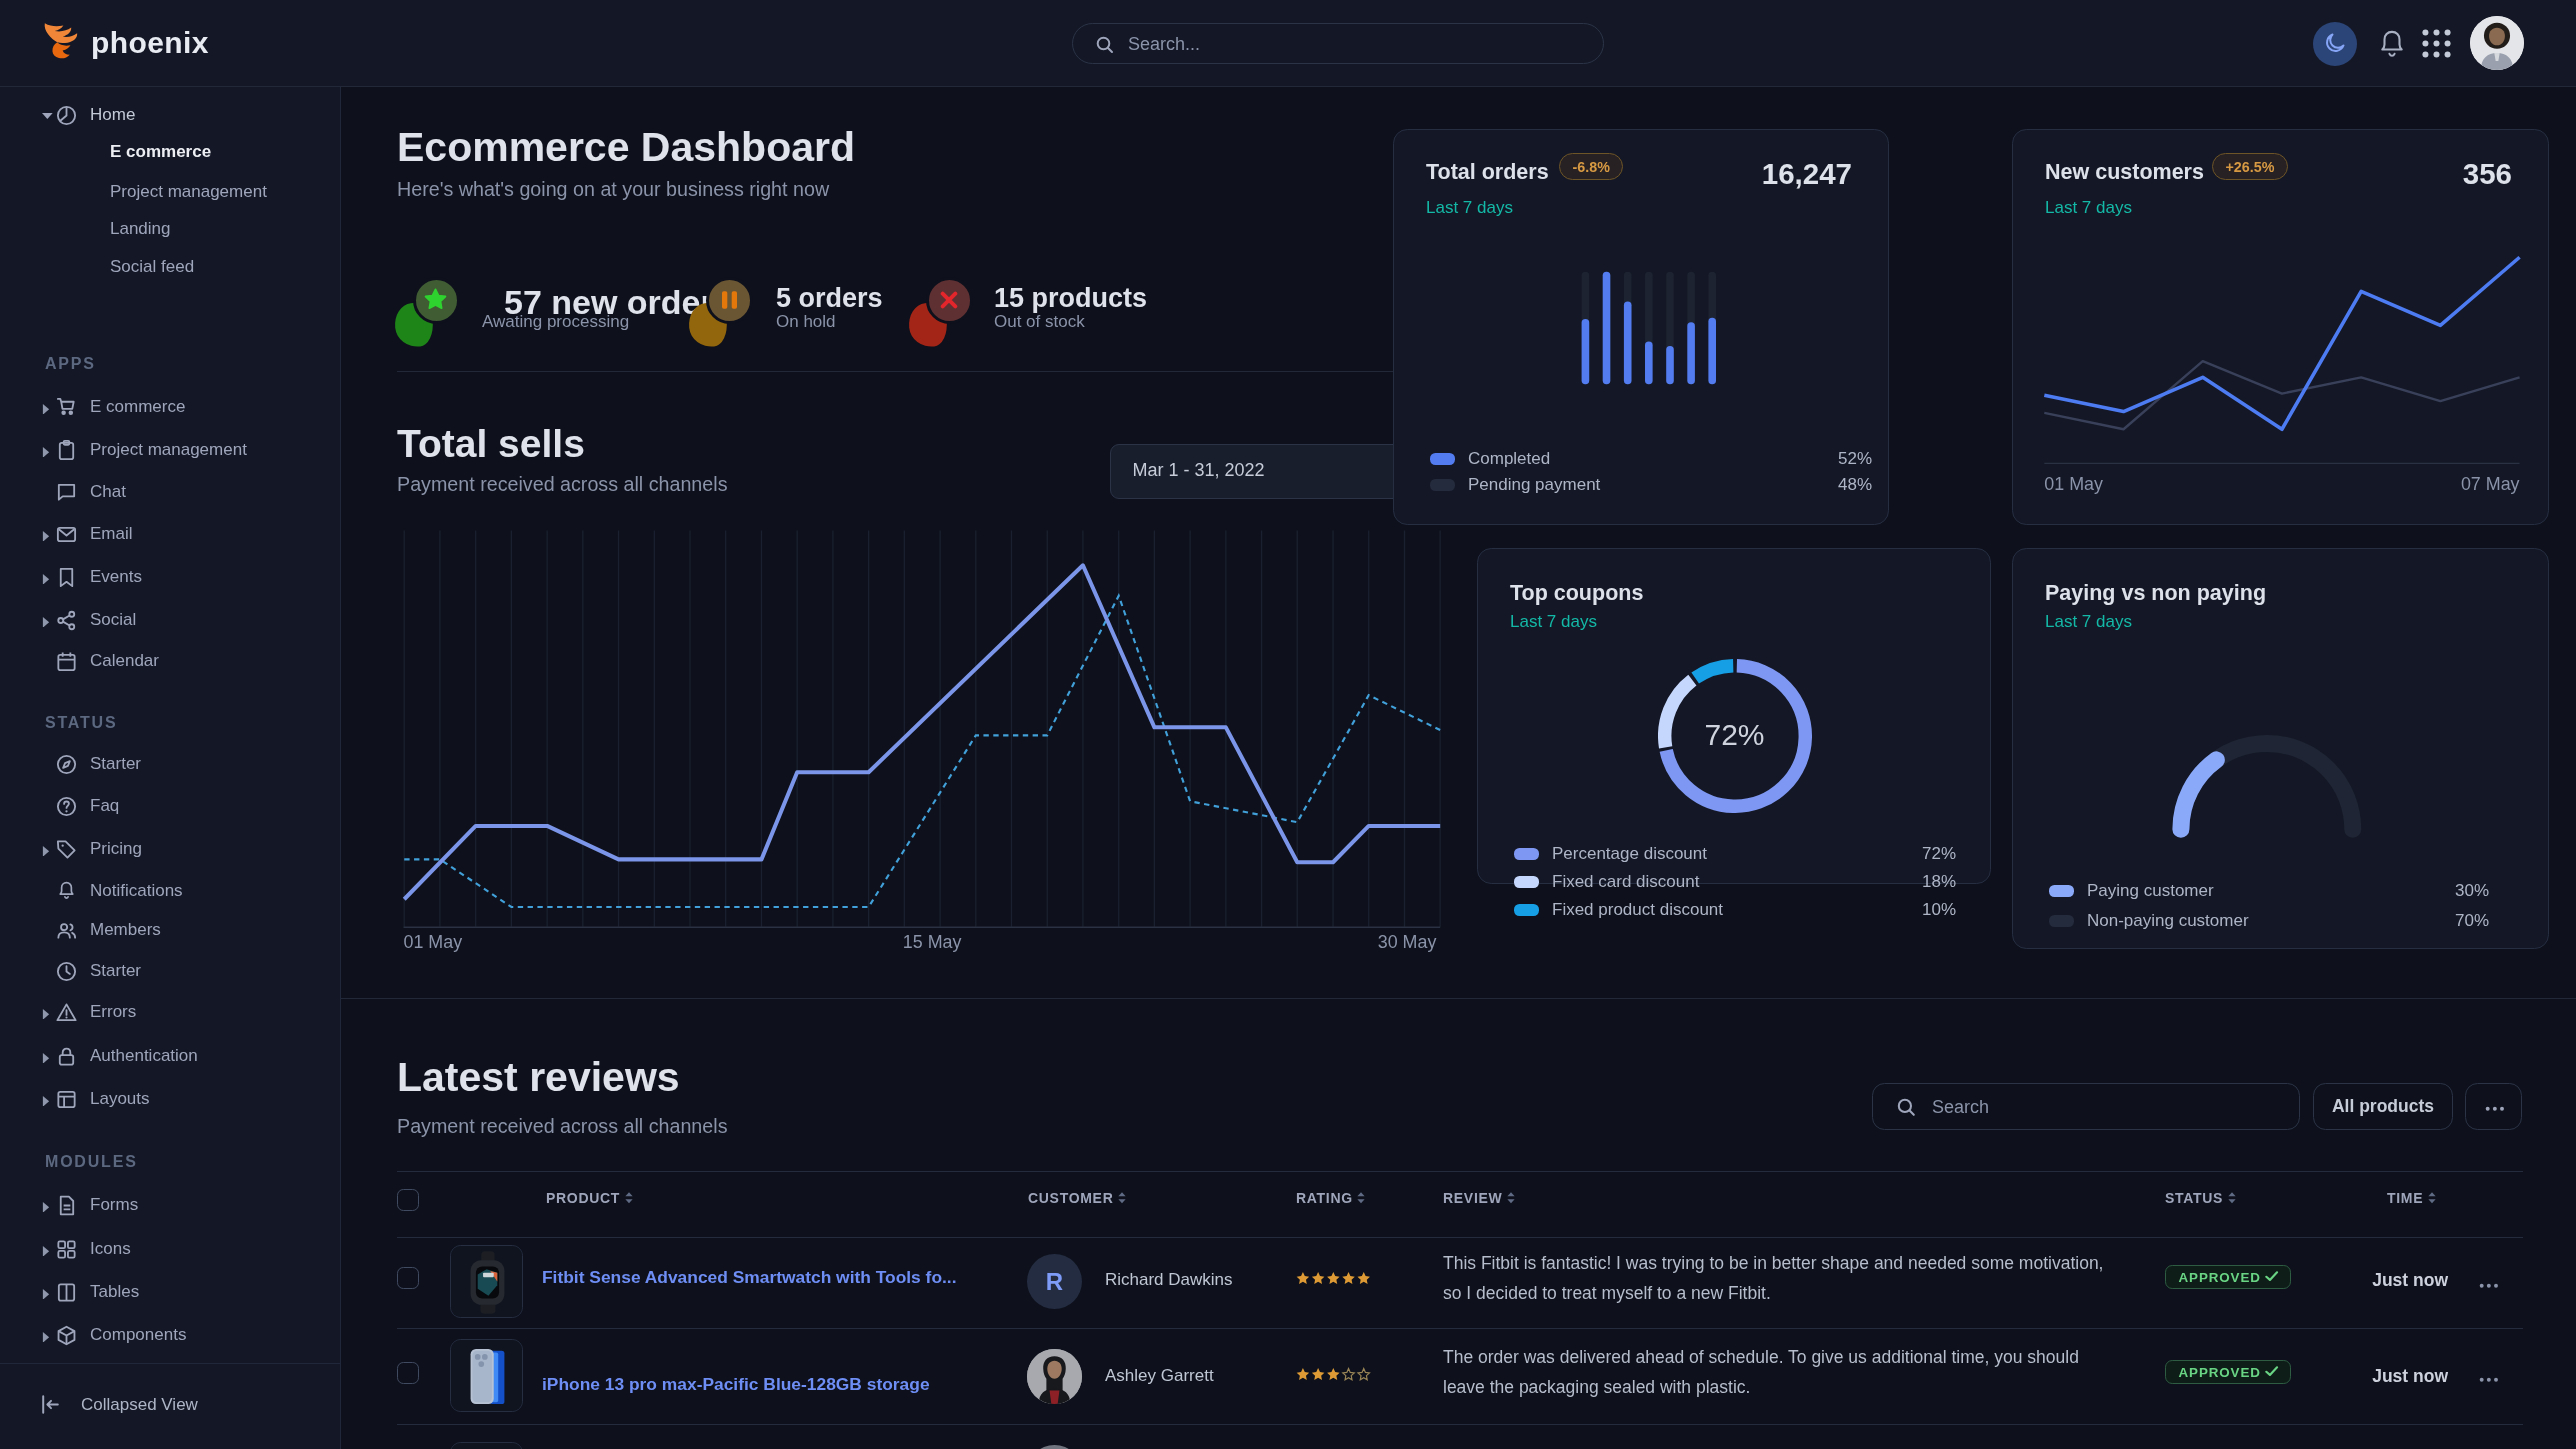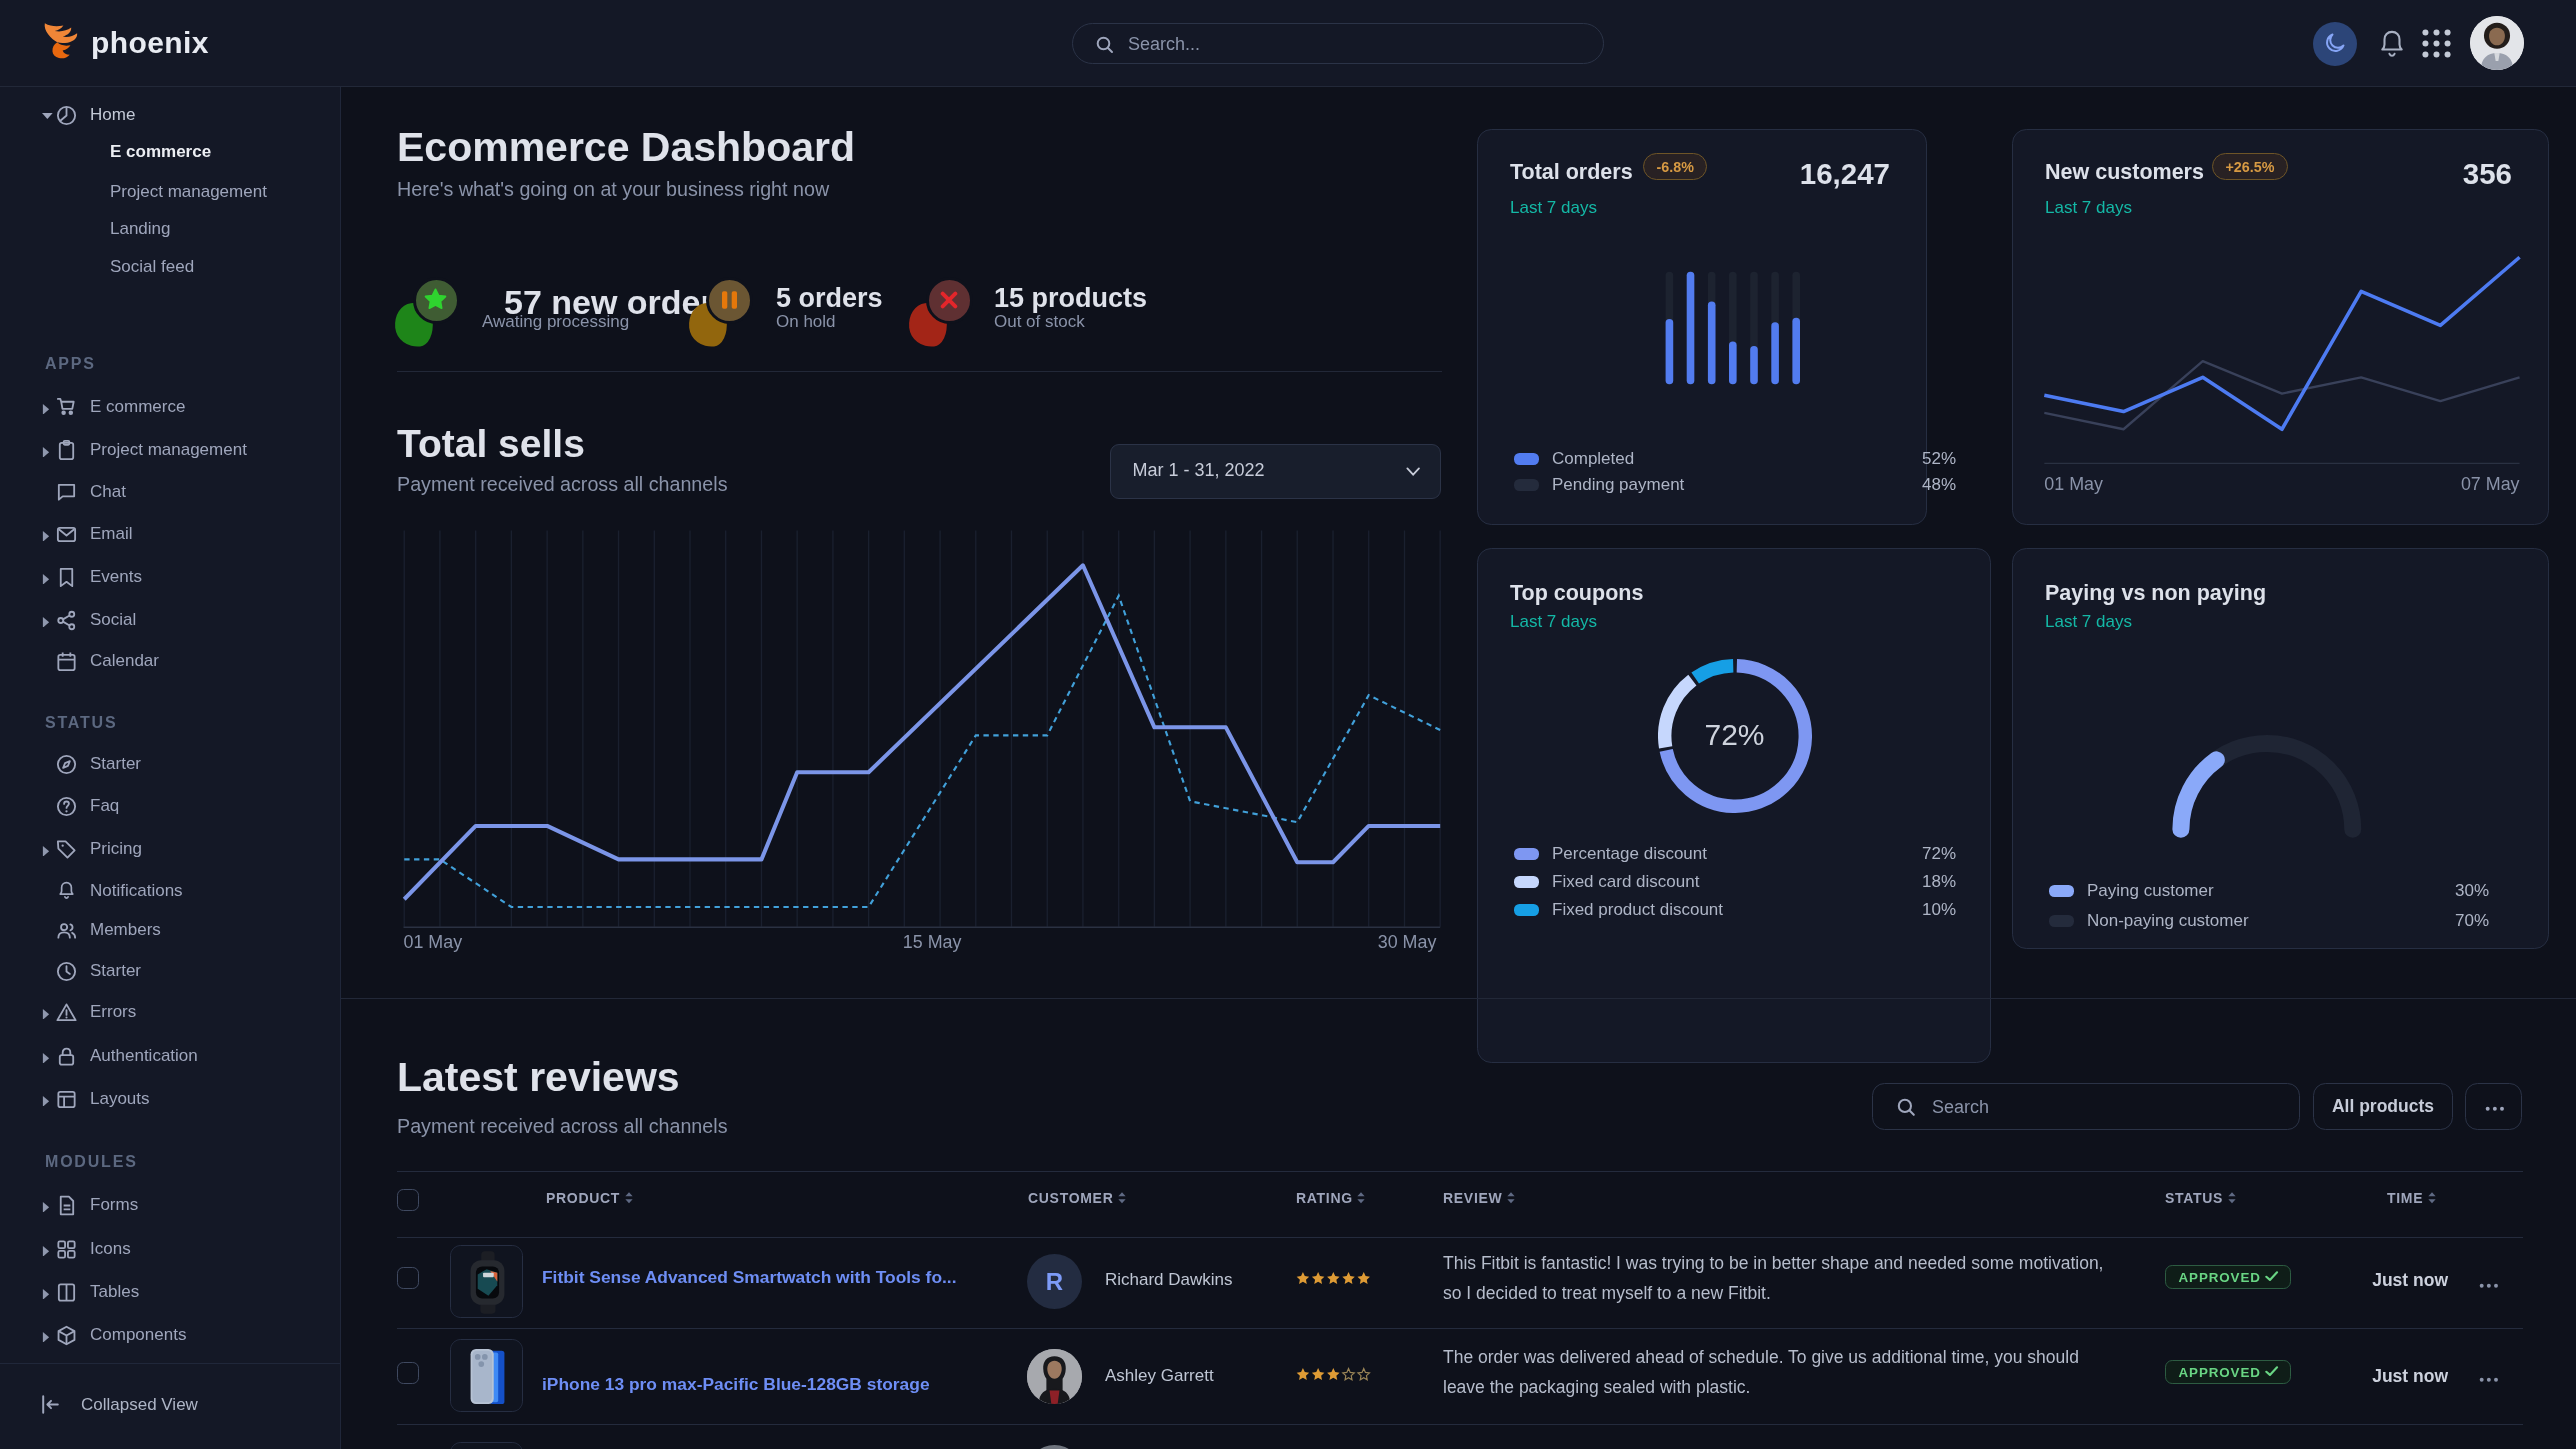--- a/index.html
+++ b/index.html
@@ -381,21 +381,21 @@
       <polyline fill="none" stroke="#41a0d9" stroke-width="2.4" stroke-dasharray="6,5" points="7.8,390.6 47.7,390.6 127.6,443.8 527.0,443.8 646.8,252 726.7,252 806.6,95.8 886.4,325.6 1006.2,349 1086.1,207 1166.0,246"></polyline>
       <polyline fill="none" stroke="#7b95e8" stroke-width="4.5" stroke-linejoin="round" points="7.8,435.2 87.7,353.2 167.6,353.2 247.4,390.6 407.2,390.6 447.1,293.2 527.0,293.2 766.6,61.8 846.5,243 926.4,243 1006.2,393.8 1046.2,393.8 1086.1,353.2 1166.0,353.2"></polyline>
       <text x="7" y="490" fill="#8a93a9" font-size="20">01 May</text>
       <text x="598" y="490" fill="#8a93a9" font-size="20" text-anchor="middle">15 May</text>
       <text x="1129" y="490" fill="#8a93a9" font-size="20" text-anchor="middle">30 May</text>
     </svg>
   </div>
 
   <div id="cards" class="abs" style="left:0;top:0;">
 
-    <div class="card" style="left:1477px;top:129px;width:450px;height:396px;">
+    <div class="card" style="left:1393px;top:129px;width:496px;height:396px;">
       <div class="abs" style="left:32px;top:159px;"></div>
       <span class="ct abs" style="left:32px;top:30px;">Total orders</span>
       <span class="badge abs" style="left:165px;top:23px;">-6.8%</span>
       <span class="bignum abs" style="right:36px;top:27px;">16,247</span>
       <div class="sub abs" style="left:32px;top:68px;">Last 7 days</div>
       <svg class="abs" style="left:0;top:122px;" width="514" height="152" viewBox="0 0 574 170">
         <g fill="#1d2330">
           <rect x="209.4" y="22" width="8.5" height="126" rx="4.2"></rect>
             <rect x="233" y="22" width="8.5" height="126" rx="4.2"></rect>
             <rect x="256.7" y="22" width="8.5" height="126" rx="4.2"></rect>
@@ -433,21 +433,21 @@
       <div class="sub abs" style="left:32px;top:68px;">Last 7 days</div>
       <svg class="abs" style="left:0;top:122px;" width="537" height="260" viewBox="0 0 600 290">
         <polyline fill="none" stroke="#39415a" stroke-width="2.6" stroke-linejoin="round" points="35.0,179.6 123.5,197.8 212.0,121.6 300.5,158 389.0,139.8 477.5,166.4 566.0,139.8"></polyline>
         <polyline fill="none" stroke="#4d7bf2" stroke-width="4" stroke-linejoin="round" points="35.0,159.8 123.5,178 212.0,139.8 300.5,197.8 389.0,43.8 477.5,81.8 566.0,5.6"></polyline>
         <line x1="35" y1="236" x2="566" y2="236" stroke="#2a3142" stroke-width="1.5"></line>
         <text x="35" y="266" fill="#8a93a9" font-size="20">01 May</text>
         <text x="566" y="266" fill="#8a93a9" font-size="20" text-anchor="end">07 May</text>
       </svg>
     </div>
 
-    <div class="card" style="left:1477px;top:548px;width:514px;height:515px;">
+    <div class="card" style="left:1477px;top:548px;width:514px;height:336px;">
       <span class="ct abs" style="left:32px;top:32px;">Top coupons</span>
       <div class="sub abs" style="left:32px;top:63px;">Last 7 days</div>
       <svg class="abs" style="left:180px;top:110px;" width="154" height="154" viewBox="0 0 172 172">
         <g fill="none" stroke-width="15">
           <circle cx="86" cy="86" r="78.5" stroke="#7e97f2" stroke-dasharray="351.0 493.2" transform="rotate(-88.5 86 86)"></circle>
           <circle cx="86" cy="86" r="78.5" stroke="#c6d7fd" stroke-dasharray="84.7 493.2" transform="rotate(170.7 86 86)"></circle>
           <circle cx="86" cy="86" r="78.5" stroke="#169fe5" stroke-dasharray="45.2 493.2" transform="rotate(235.5 86 86)"></circle>
         </g>
       </svg>
       <div class="abs" style="left:167px;top:169px;width:179px;text-align:center;font-size:30px;color:#ced3dd;">72%</div>

